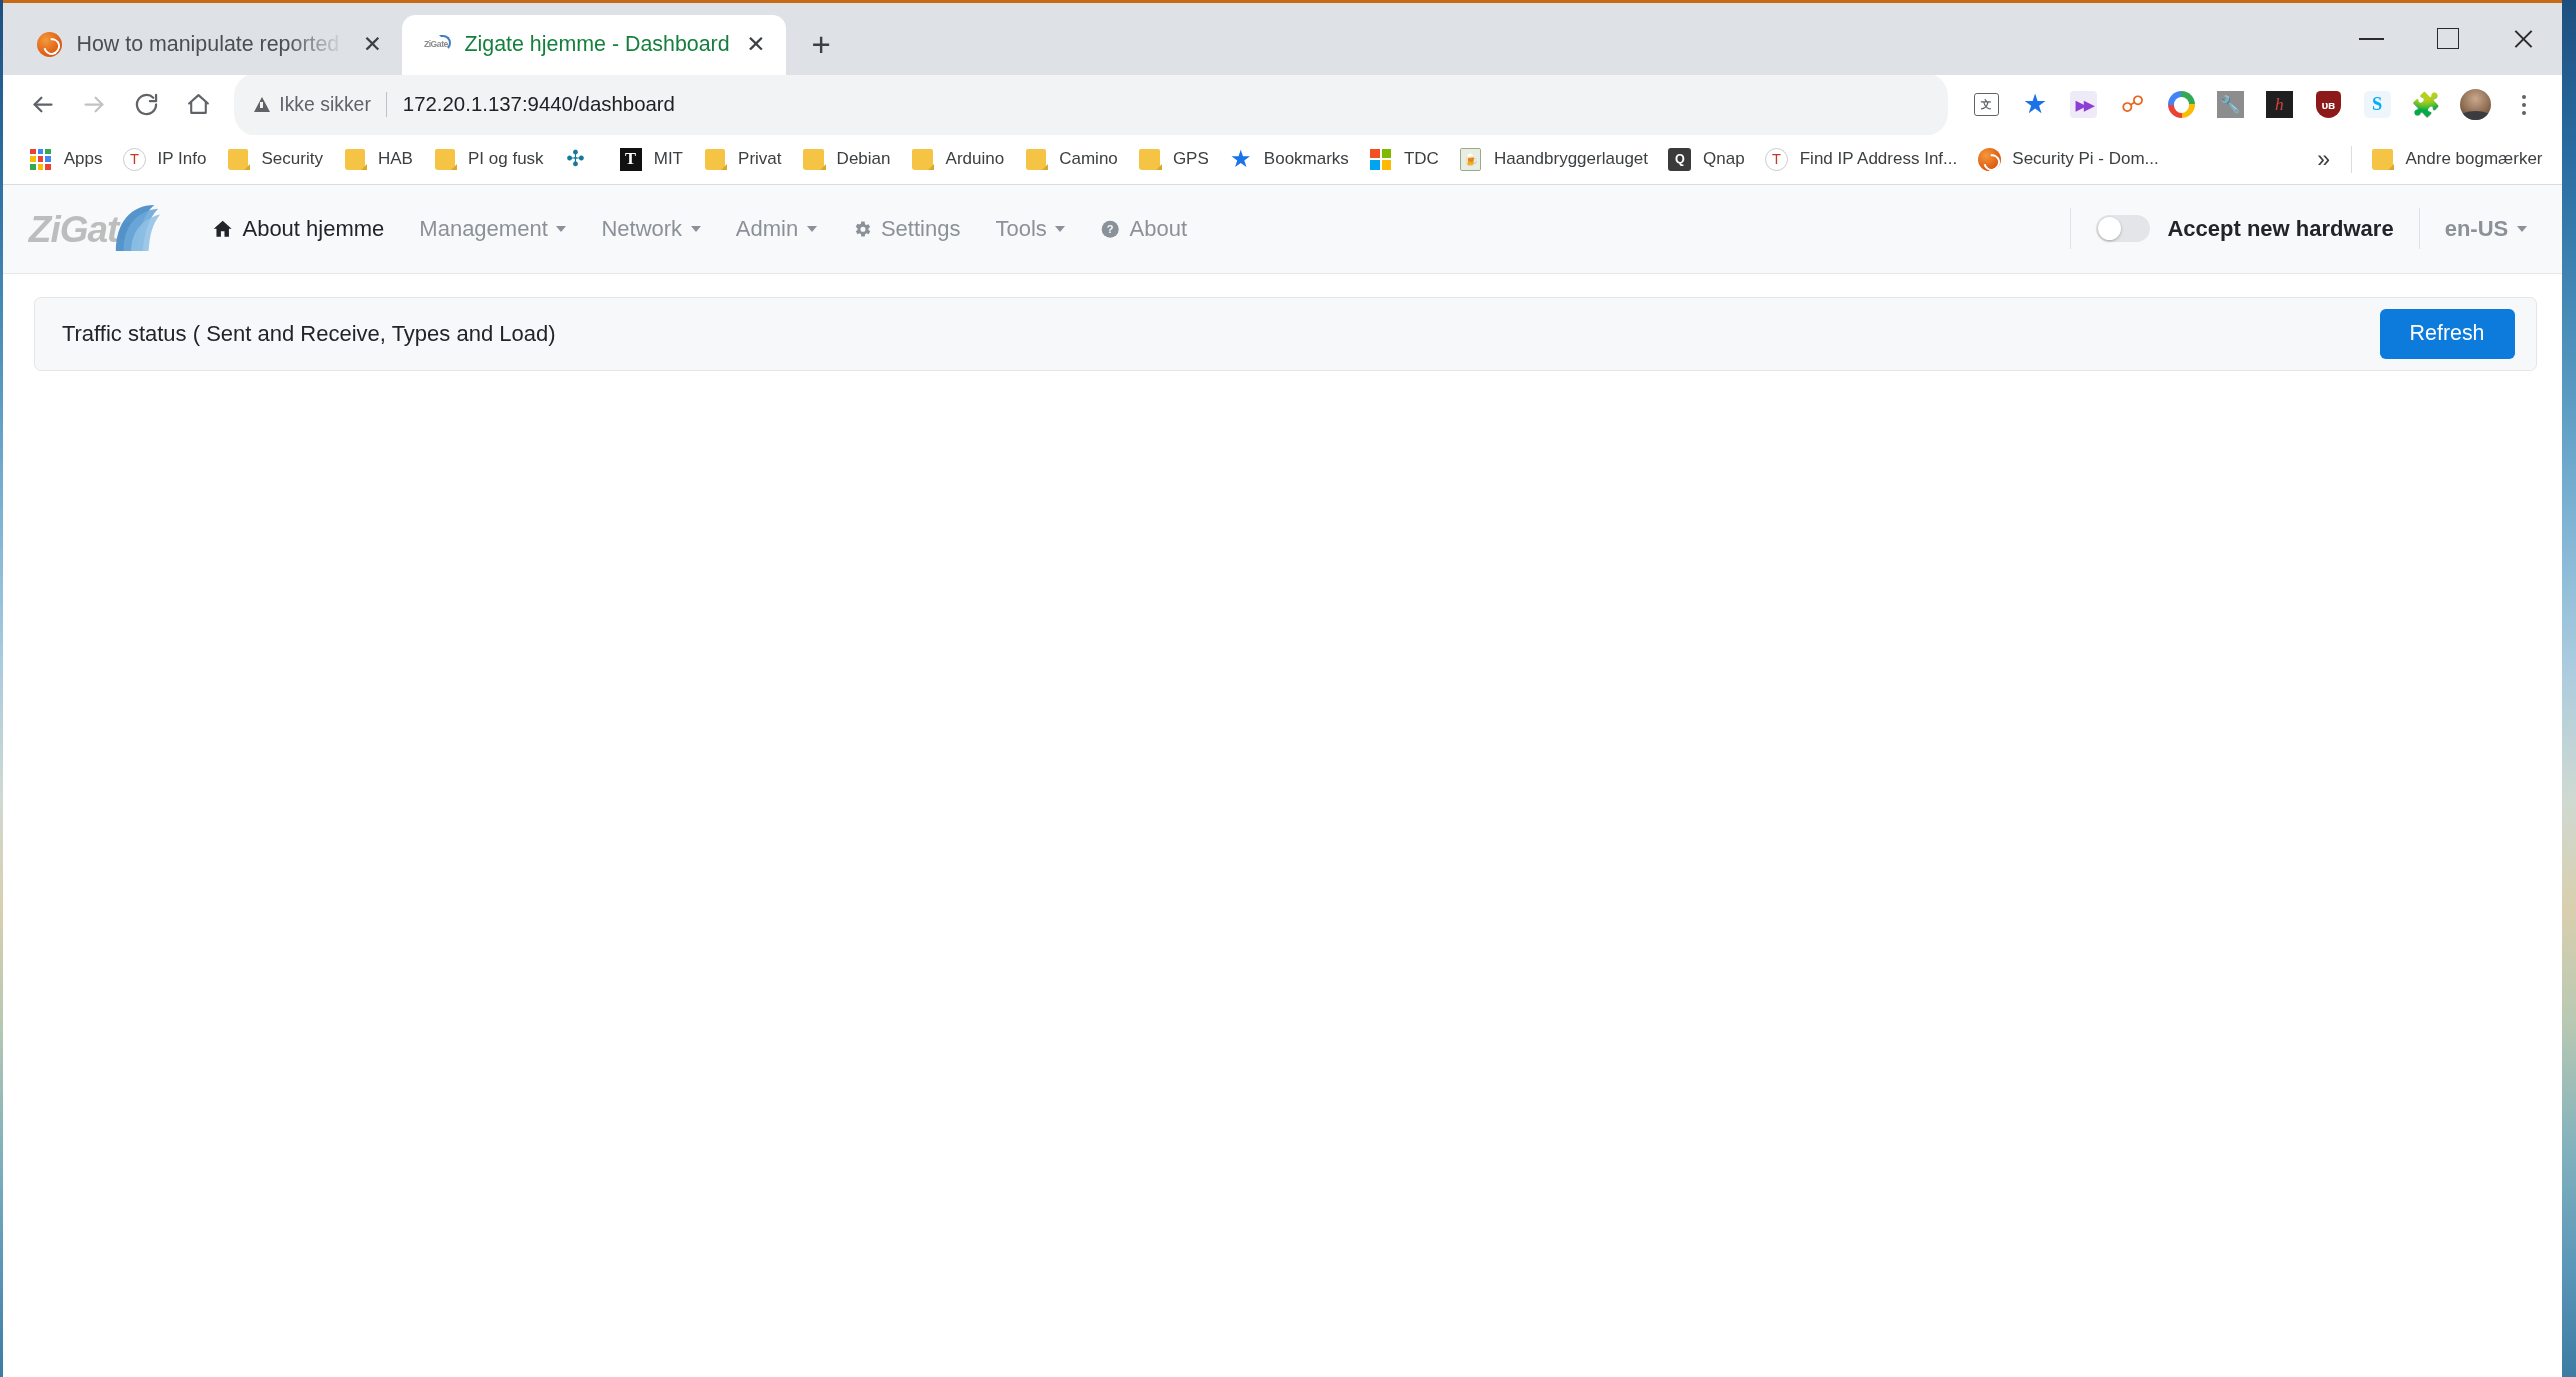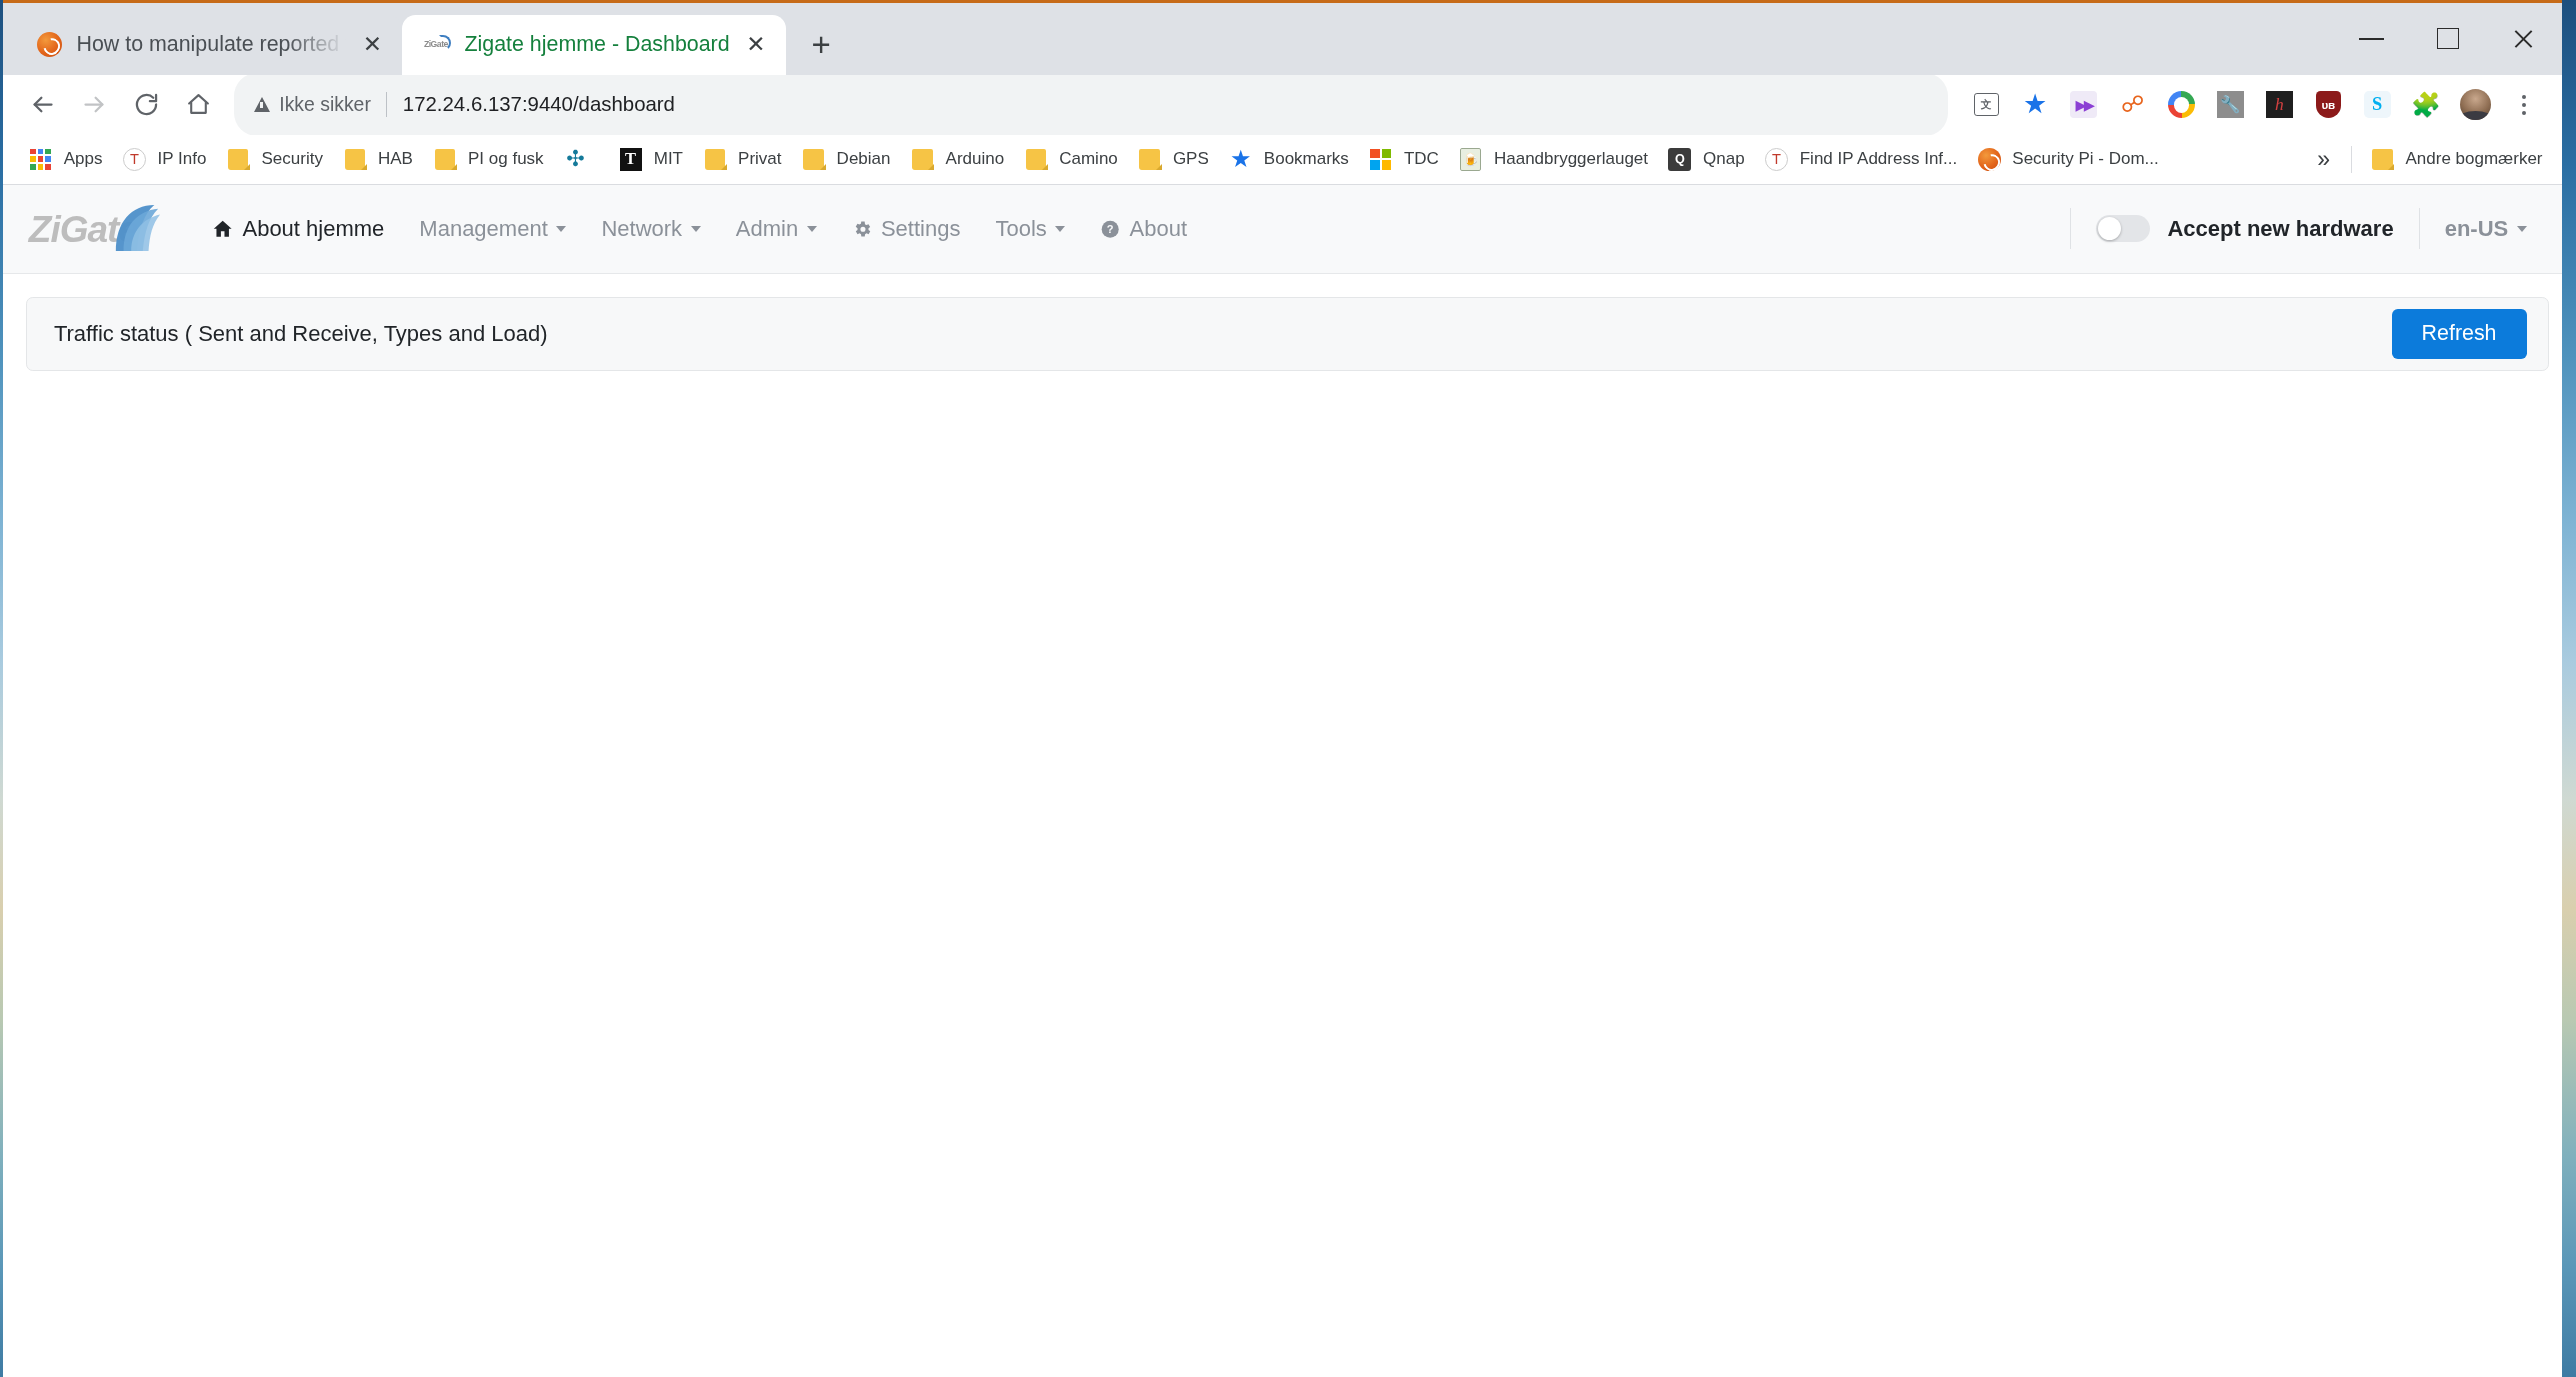--- a/index.html
+++ b/index.html
@@ -475,21 +475,21 @@
   }
   .lang-select .caret {
     width: 0; height: 0;
     border-left: 5.8px solid transparent;
     border-right: 5.8px solid transparent;
     border-top: 6.8px solid currentColor;
     margin-left: 8.7px;
   }
 
   
-  .page-body { padding: 23px 13px 0 23px; }
+  .page-body { padding: 23px 25px 0 23px; margin-left: 8px; }
   .panel {
     background: #f7f8f9;
     border: 1px solid #e4e6e8;
     border-radius: 6.8px;
     min-height: 74px;
     display: flex;
     align-items: center;
     padding: 0 21.4px 0 27px;
     margin-bottom: 25px;
   }
@@ -585,21 +585,21 @@
           <path d="M5 10v10h14V10"></path>
         </svg>
     </div>
 
     <div class="omnibox">
       <span class="not-secure">
         <span class="warn-tri"></span>
         <span>Ikke sikker</span>
       </span>
       <span class="omni-divider"></span>
-      <span class="omni-url">172.24.6.137:9440/dashboard</span>
+      <span class="omni-url">172.20.1.137:9440/dashboard</span>
     </div>
 
     <div class="toolbar-icons">
       <div class="tb-icon">
           <span class="ico-translate">文</span>
         </div>
       <div class="tb-icon">
           <span class="ico-star">★</span>
         </div>
       <div class="tb-icon">

